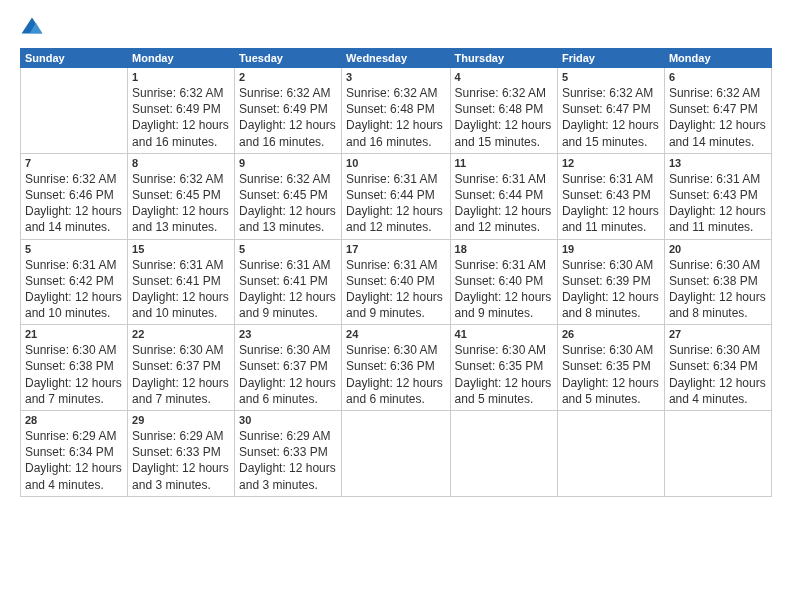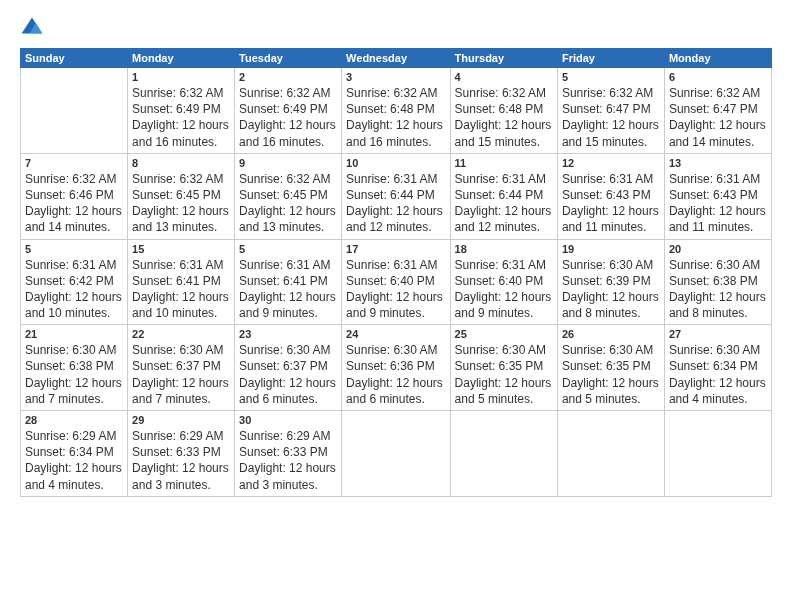--- a/index.html
+++ b/index.html
@@ -294,21 +294,21 @@
 and 6 minutes.</div>
           </td>
           <td>
             <div class="day-num">24</div>
             <div class="day-info" style="white-space: pre-line;">Sunrise: 6:30 AM
 Sunset: 6:36 PM
 Daylight: 12 hours
 and 6 minutes.</div>
           </td>
           <td>
-            <div class="day-num">25</div>
+            <div class="day-num">41</div>
             <div class="day-info" style="white-space: pre-line;">Sunrise: 6:30 AM
 Sunset: 6:35 PM
 Daylight: 12 hours
 and 5 minutes.</div>
           </td>
           <td>
             <div class="day-num">26</div>
             <div class="day-info" style="white-space: pre-line;">Sunrise: 6:30 AM
 Sunset: 6:35 PM
 Daylight: 12 hours

